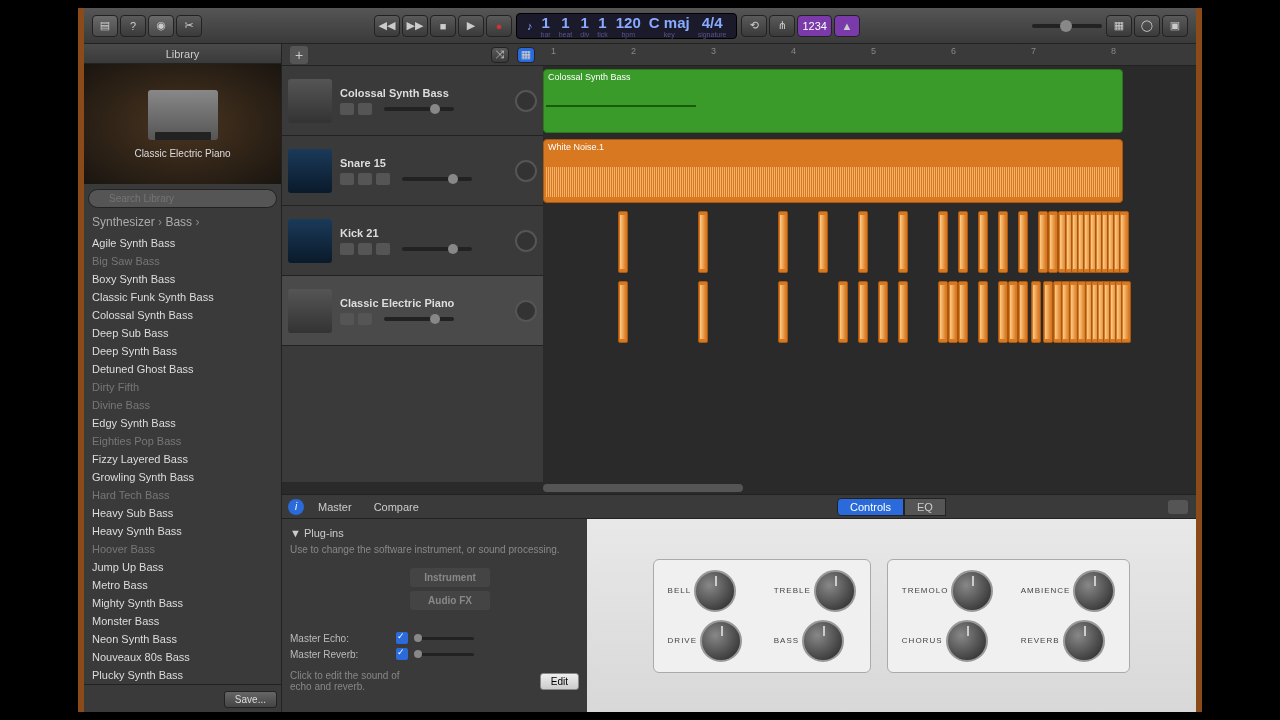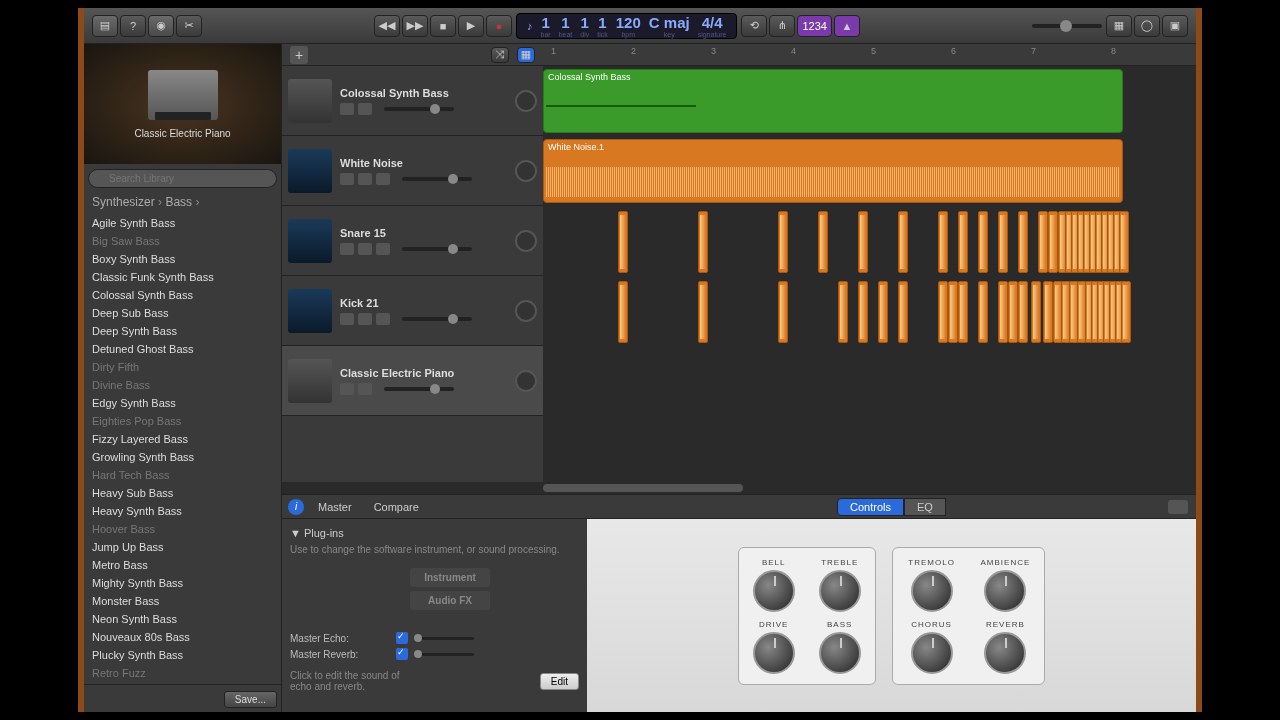--- a/index.html
+++ b/index.html
@@ -80,21 +80,21 @@
 .edit-row{display:flex;align-items:center;justify-content:space-between;margin-top:10px;}
 .edit-btn{background:linear-gradient(#eee,#ccc);border:1px solid #888;border-radius:3px;padding:2px 10px;font-size:10px;}
 .bot-right{flex:1;display:flex;flex-direction:column;}
 .bot-right-tabs{height:24px;display:flex;align-items:center;justify-content:center;gap:0;border-bottom:1px solid #222;}
 .seg-btn{padding:2px 12px;background:#555;color:#ccc;font-size:11px;border:1px solid #222;}
 .seg-btn.active{background:#2a6ada;color:#fff;}
 .seg-btn:first-child{border-radius:4px 0 0 4px;}
 .seg-btn:last-child{border-radius:0 4px 4px 0;}
 .amp{flex:1;background:linear-gradient(#e8e8e8,#d8d8d8);display:flex;align-items:center;justify-content:center;gap:16px;padding:10px;}
 .amp-panel{background:#f0f0f0;border:1px solid #aaa;border-radius:6px;padding:10px 14px;display:grid;grid-template-columns:repeat(2,1fr);gap:8px 24px;}
-.amp-knob{display:flex;flex-direction:column;align-items:center;gap:3px;}
+.amp-knob{display:flex;align-items:center;gap:3px;}
 .amp-knob-lbl{font-size:8px;color:#444;letter-spacing:1px;}
 .amp-dial{width:42px;height:42px;border-radius:50%;background:radial-gradient(circle at 35% 35%,#888,#222);border:2px solid #999;position:relative;}
 .amp-dial::after{content:"";position:absolute;top:4px;left:50%;width:2px;height:10px;background:#ccc;transform-origin:bottom;}
 .expand-btn{position:absolute;right:8px;width:20px;height:14px;background:#555;border-radius:3px;}
 </style>
 </head>
 <body>
 
 <div class="app">
   <div class="toolbar">
@@ -153,20 +153,21 @@
     <div class="vol-slider"></div>
     <div class="tgroup">
       <div class="tbtn">▦</div>
       <div class="tbtn">◯</div>
       <div class="tbtn">▣</div>
     </div>
   </div>
 
   <div class="main">
     <div class="library">
+      <div class="lib-header">Library</div>
       <div class="lib-preview">
         <div class="piano-icon"></div>
         <span>Classic Electric Piano</span>
       </div>
       <div class="lib-search">
         <input placeholder="Search Library" style="">
       </div>
       <div class="lib-crumb">
         <span>Synthesizer</span> › <span>Bass</span> ›
       </div>
@@ -221,33 +222,20 @@
               <span class="ruler-num" style="left: 568px;">8</span>
             </div>
         </div>
         <div class="tracks-body">
           <div class="track-list" id="track-list">
               <div class="track">
                 <div class="track-icon piano"></div>
   <div class="track-info">
                   <div class="track-name">Colossal Synth Bass</div>
   <div class="track-ctrls">
-                    <div class="mini-btn"></div>
-                    <div class="mini-btn"></div>
-                    <div class="track-slider"></div>
-                  </div>
-                </div>
-  <div class="knob"></div>
-              </div>
-              <div class="track">
-                <div class="track-icon "></div>
-  <div class="track-info">
-                  <div class="track-name">White Noise</div>
-  <div class="track-ctrls">
-                    <div class="mini-btn"></div>
                     <div class="mini-btn"></div>
                     <div class="mini-btn"></div>
                     <div class="track-slider"></div>
                   </div>
                 </div>
   <div class="knob"></div>
               </div>
               <div class="track">
                 <div class="track-icon "></div>
   <div class="track-info">

